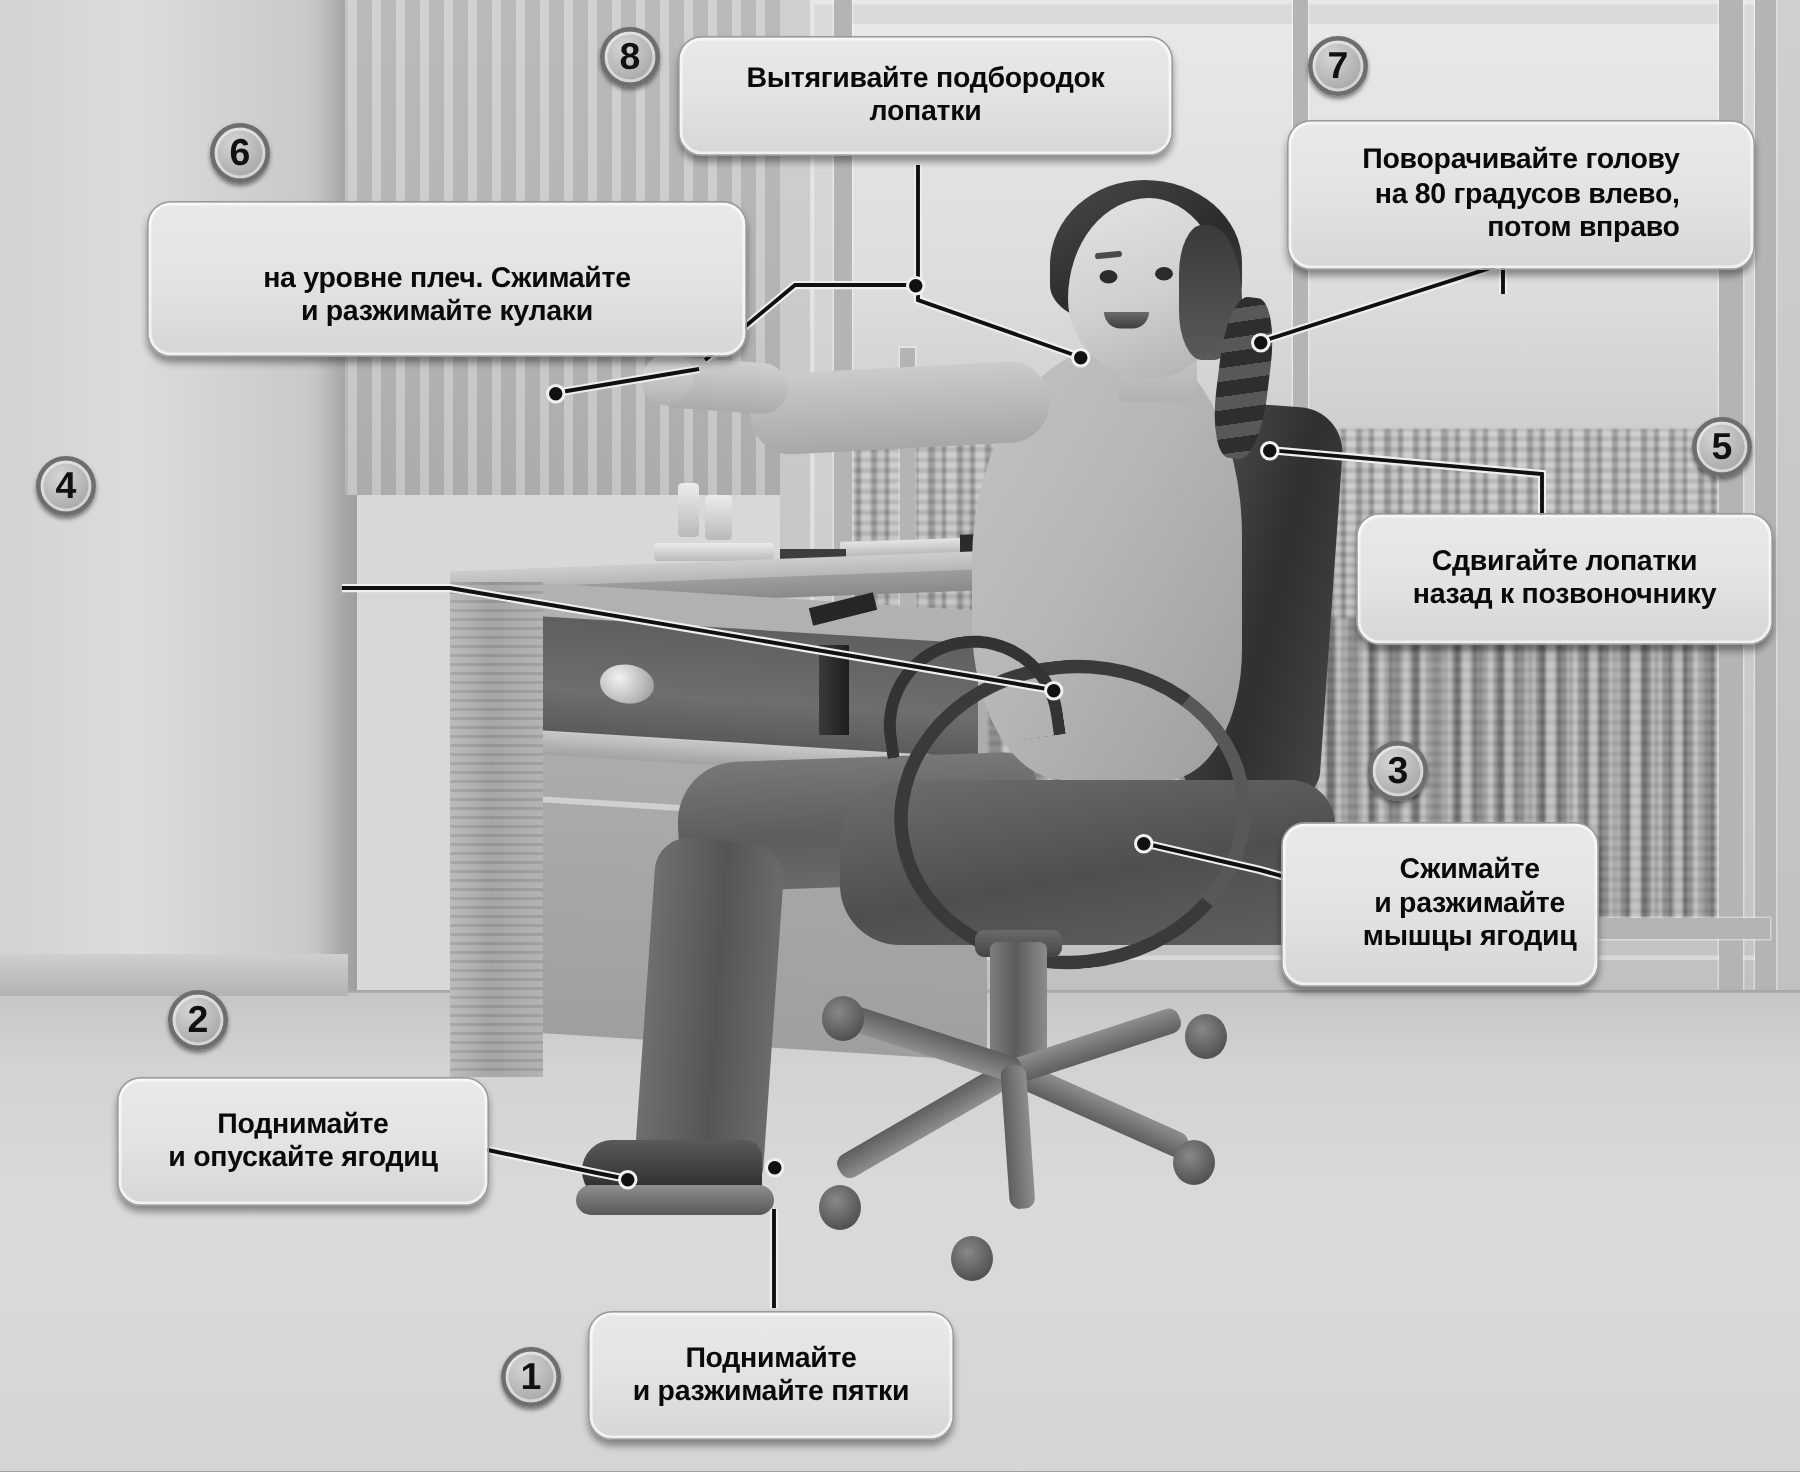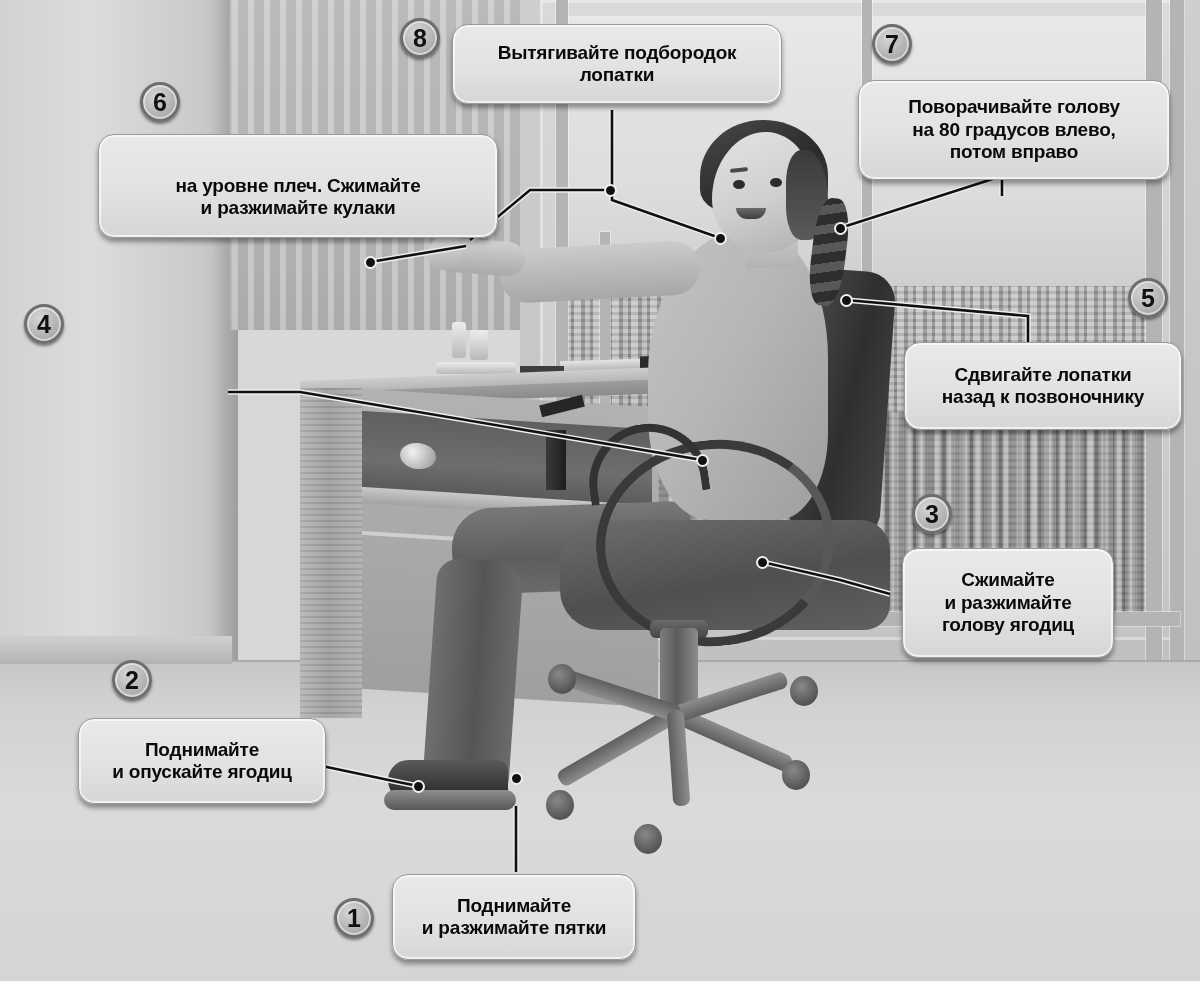--- a/index.html
+++ b/index.html
@@ -464,44 +464,44 @@
   <div class="badge" style="left:140px;top:82px;">6</div>
 
   <div class="callout" style="left:452px;top:24px;width:330px;height:80px;font-size:19px;">
     <span>
       <span>Вытягивайте подбородок</span><br>
       <span>лопатки</span>
     </span>
   </div>
   <div class="badge" style="left:400px;top:18px;">8</div>
 
-  <div class="callout" style="left:858px;top:80px;width:312px;height:100px;font-size:19px;">
+  <div class="callout" style="left:858px;top:80px;width:312px;height:100px;font-size:19px;text-align:right;">
     <span>
       <span>Поворачивайте голову</span><br>
       <span>на 80 градусов  влево,</span><br>
       <span>потом вправо</span>
     </span>
   </div>
   <div class="badge" style="left:872px;top:24px;">7</div>
 
   <div class="badge" style="left:24px;top:304px;">4</div>
 
   <div class="callout" style="left:904px;top:342px;width:278px;height:88px;font-size:19px;">
     <span>
       <span>Сдвигайте лопатки</span><br>
       <span>назад к позвоночнику</span>
     </span>
   </div>
   <div class="badge" style="left:1128px;top:278px;">5</div>
 
-  <div class="callout" style="left:902px;top:548px;width:212px;height:110px;font-size:19px;">
+  <div class="callout" style="left:854px;top:548px;width:212px;height:110px;font-size:19px;justify-content:flex-end;">
     <span>
       <span>Сжимайте</span><br>
       <span>и разжимайте</span><br>
-      <span>голову ягодиц</span>
+      <span>мышцы ягодиц</span>
     </span>
   </div>
   <div class="badge" style="left:912px;top:494px;">3</div>
 
   <div class="callout" style="left:78px;top:718px;width:248px;height:86px;font-size:19px;">
     <span>
       <span>Поднимайте</span><br>
       <span>и опускайте ягодиц</span>
     </span>
   </div>

